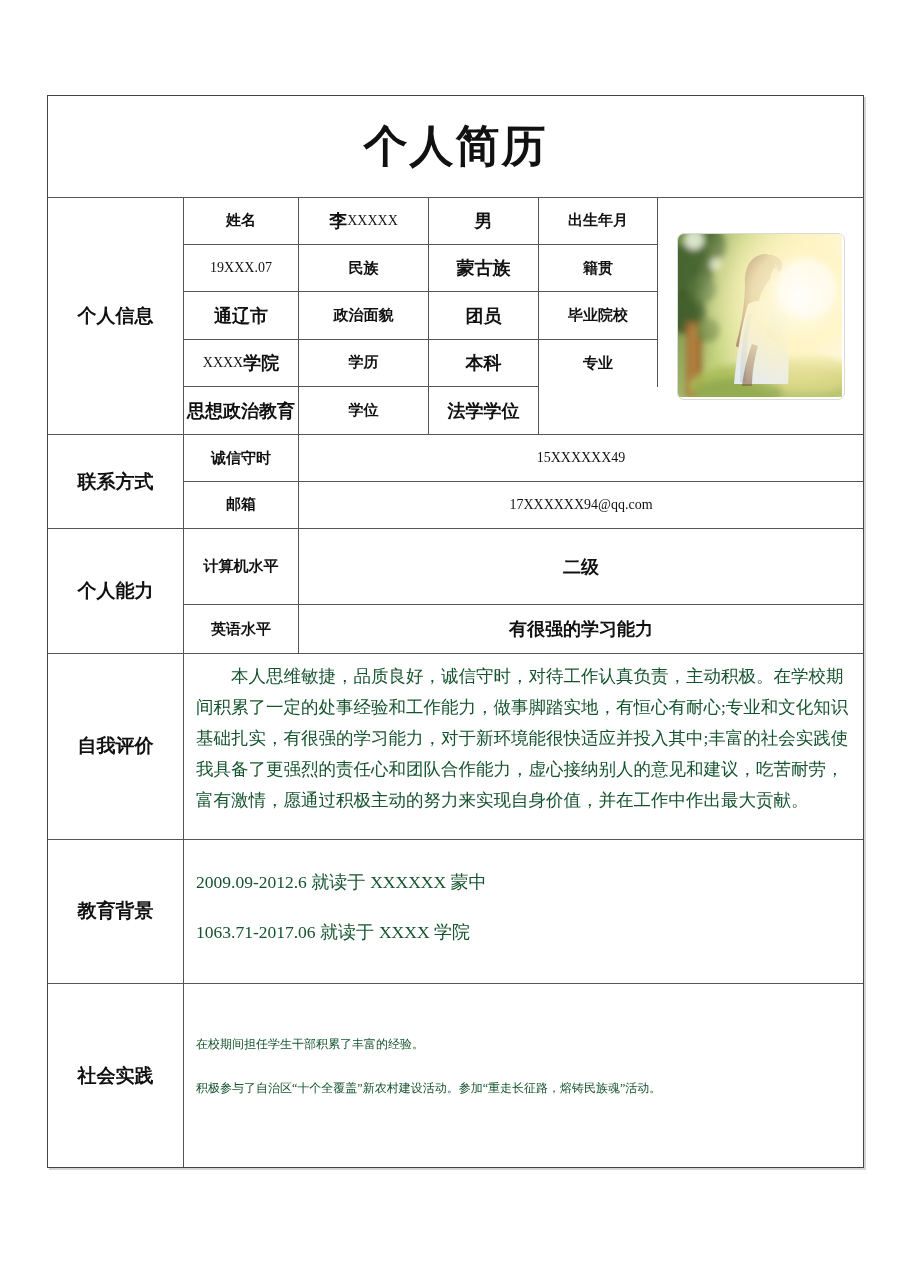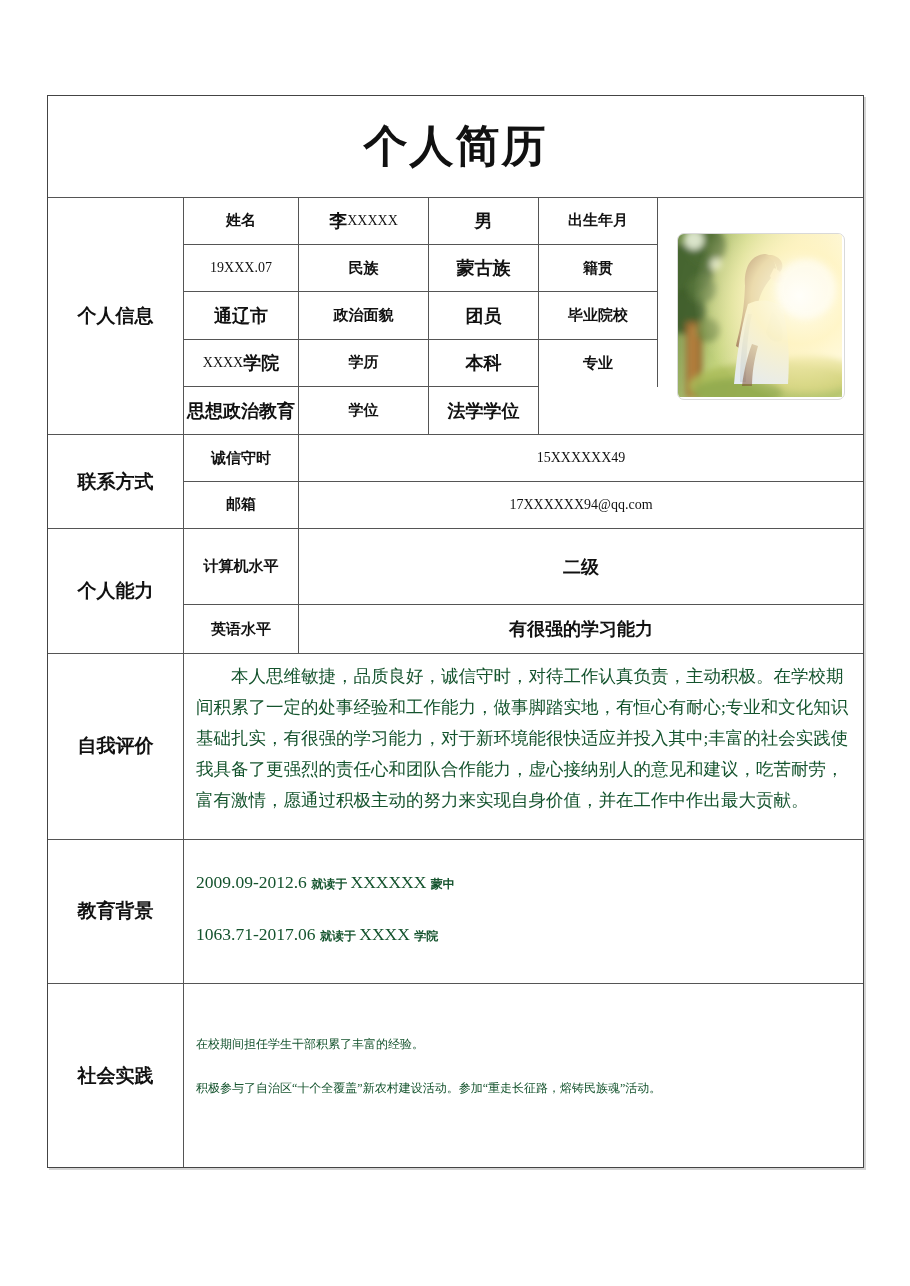--- a/index.html
+++ b/index.html
@@ -74,21 +74,21 @@
   .text-cell{
     border-right:none;border-bottom:none;
     display:block;text-align:left;
     font-family:"Liberation Serif","DejaVu Serif",serif;
     color:#14532d;
   }
   .eval-text{padding:7px 12px 0 12px;font-size:17.5px;line-height:31px;text-indent:2em;}
   .edu-body{padding:26px 12px 0 12px;font-size:17.5px;}
   .edu-item{margin:0 0 18px 0;line-height:32px;}
   .edu-period{font-family:"Liberation Serif","DejaVu Serif",serif;}
-  .edu-bold{font-weight:bold;font-family:"Liberation Sans", sans-serif;font-size:12px;text-align:right;}
+  .edu-bold{font-weight:normal;font-family:"Liberation Sans", sans-serif;font-size:18px;text-align:right;}
   .edu-x{font-family:"Liberation Serif","DejaVu Serif",serif;}
   .practice-body{padding:38px 12px 0 12px;font-size:12px;line-height:44px;}
 
   
   .photo-frame{
     width:166px;height:165px;border-radius:7px;overflow:hidden;
     border:1px solid #d9d9d9;
     box-shadow:0 0 0 1px rgba(255,255,255,.8) inset;
   }
   .photo-frame svg{display:block;}

